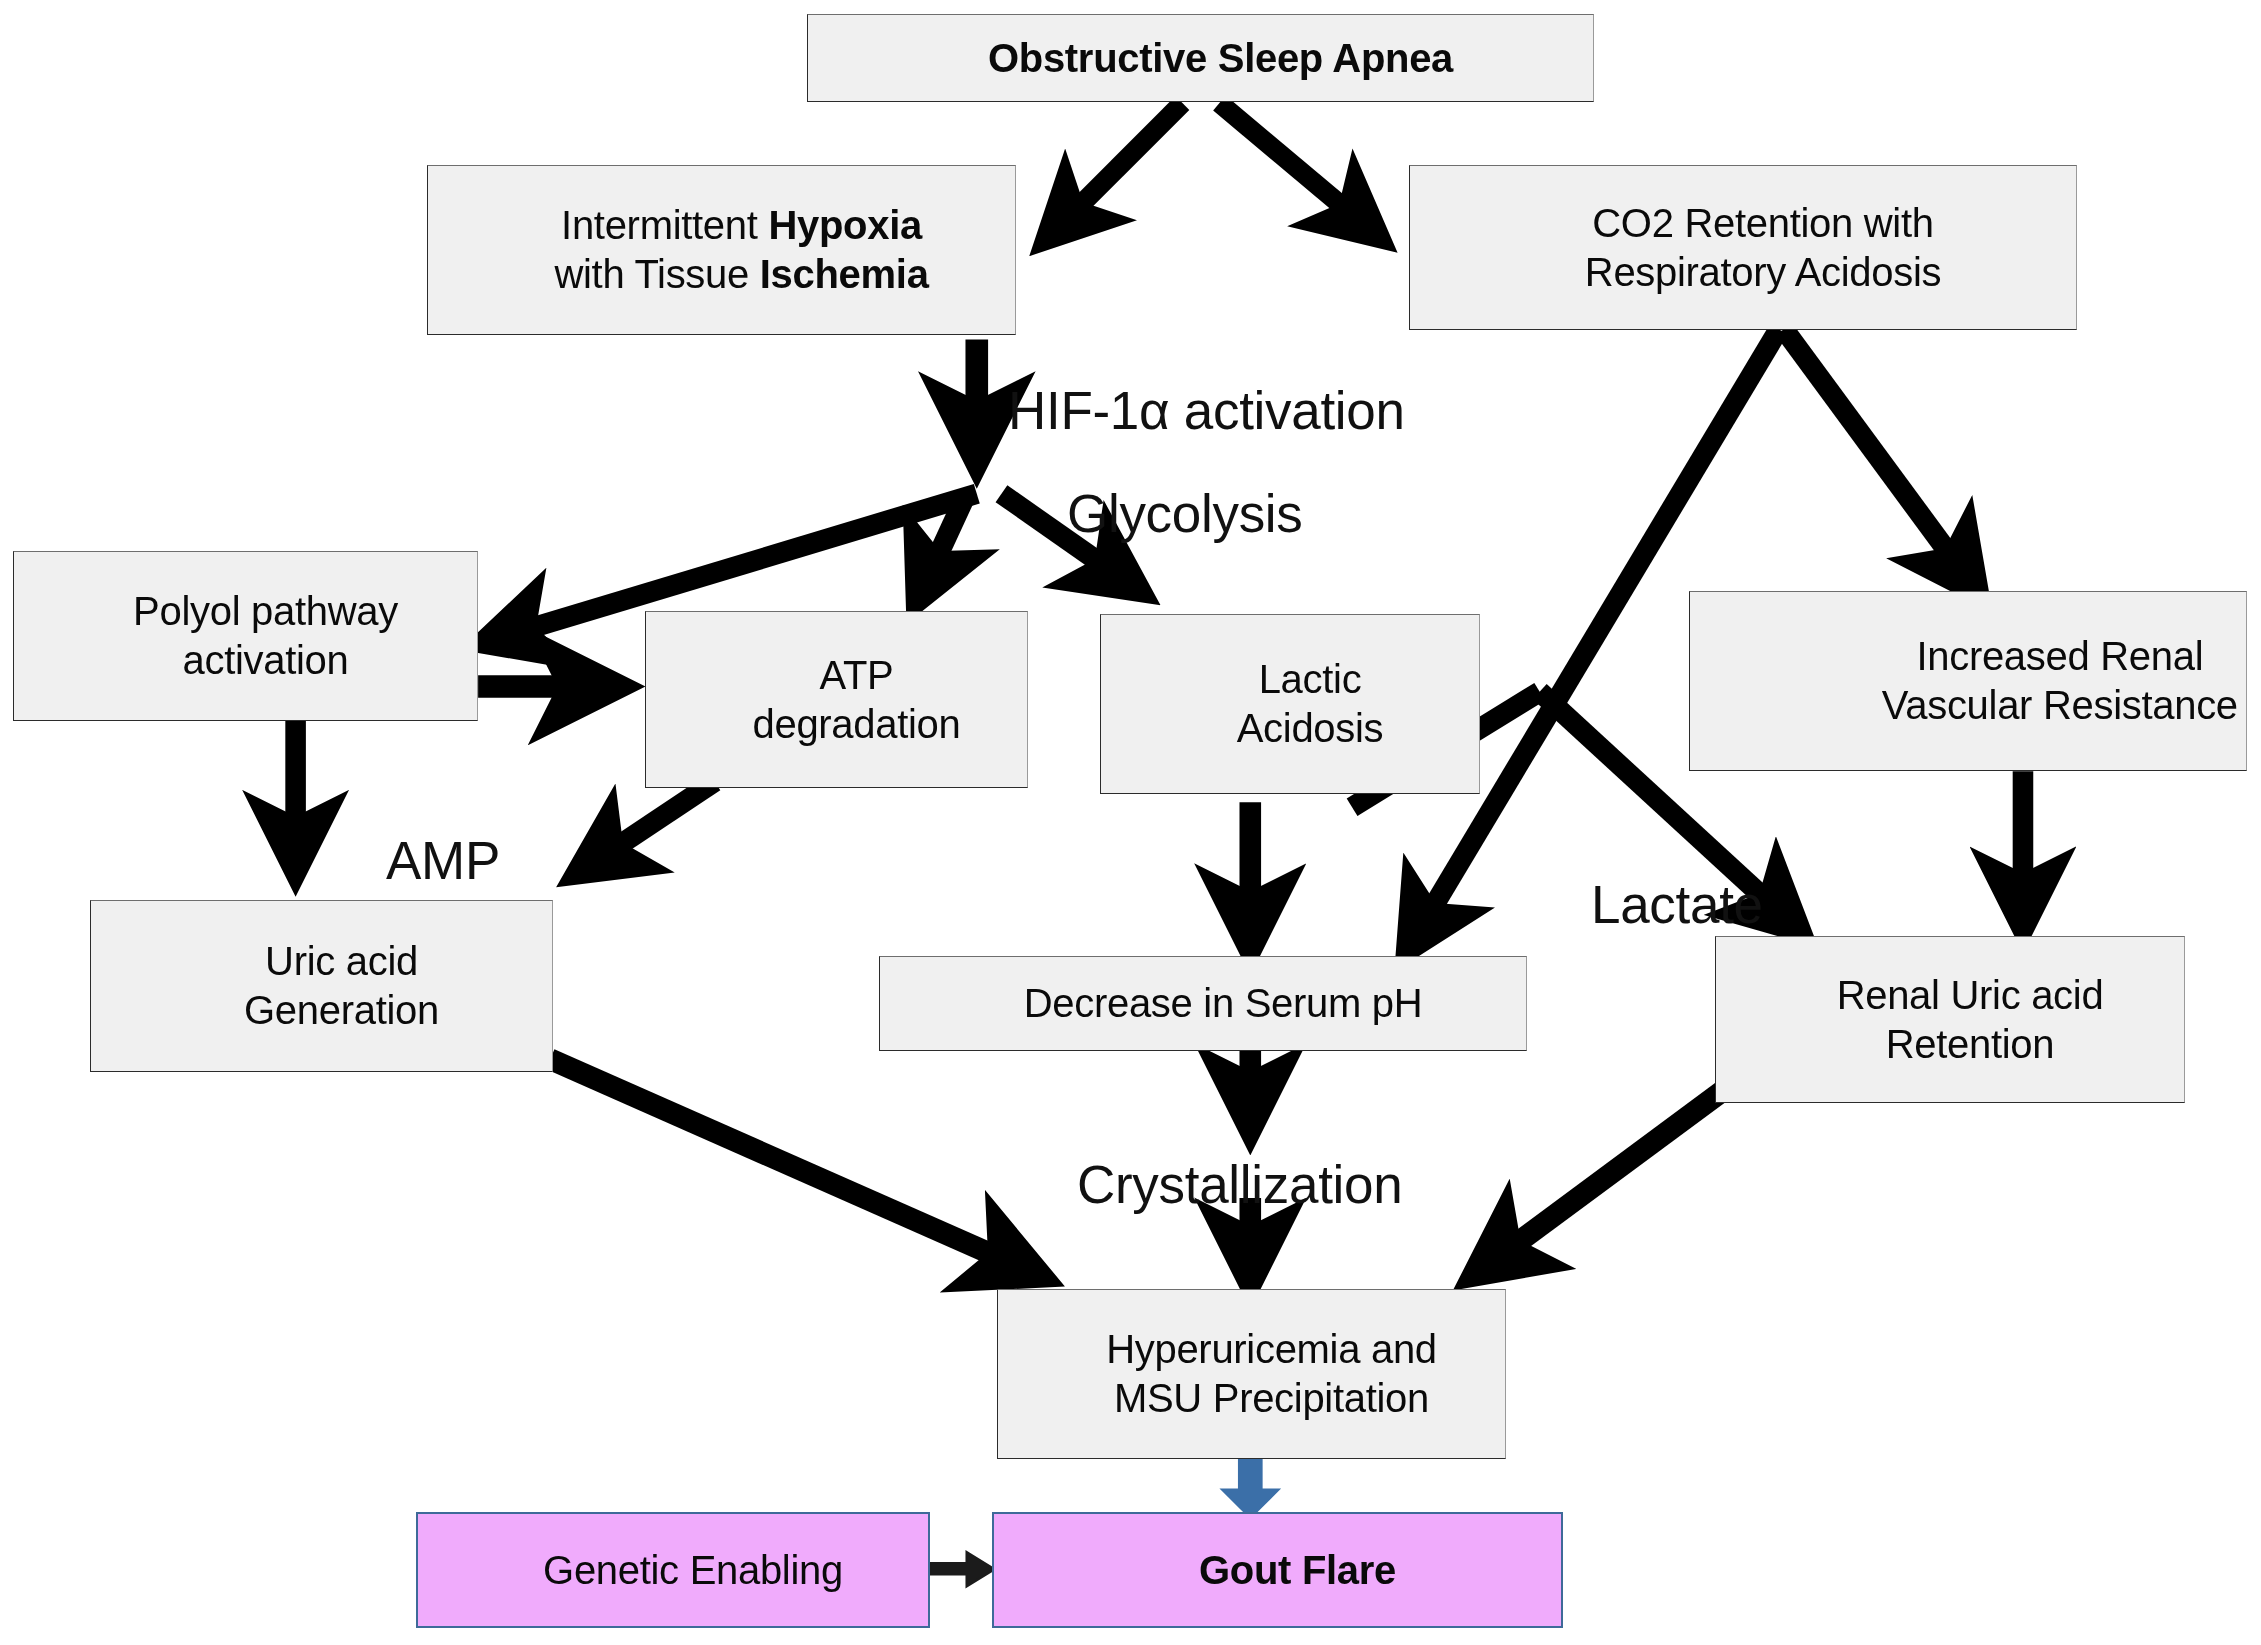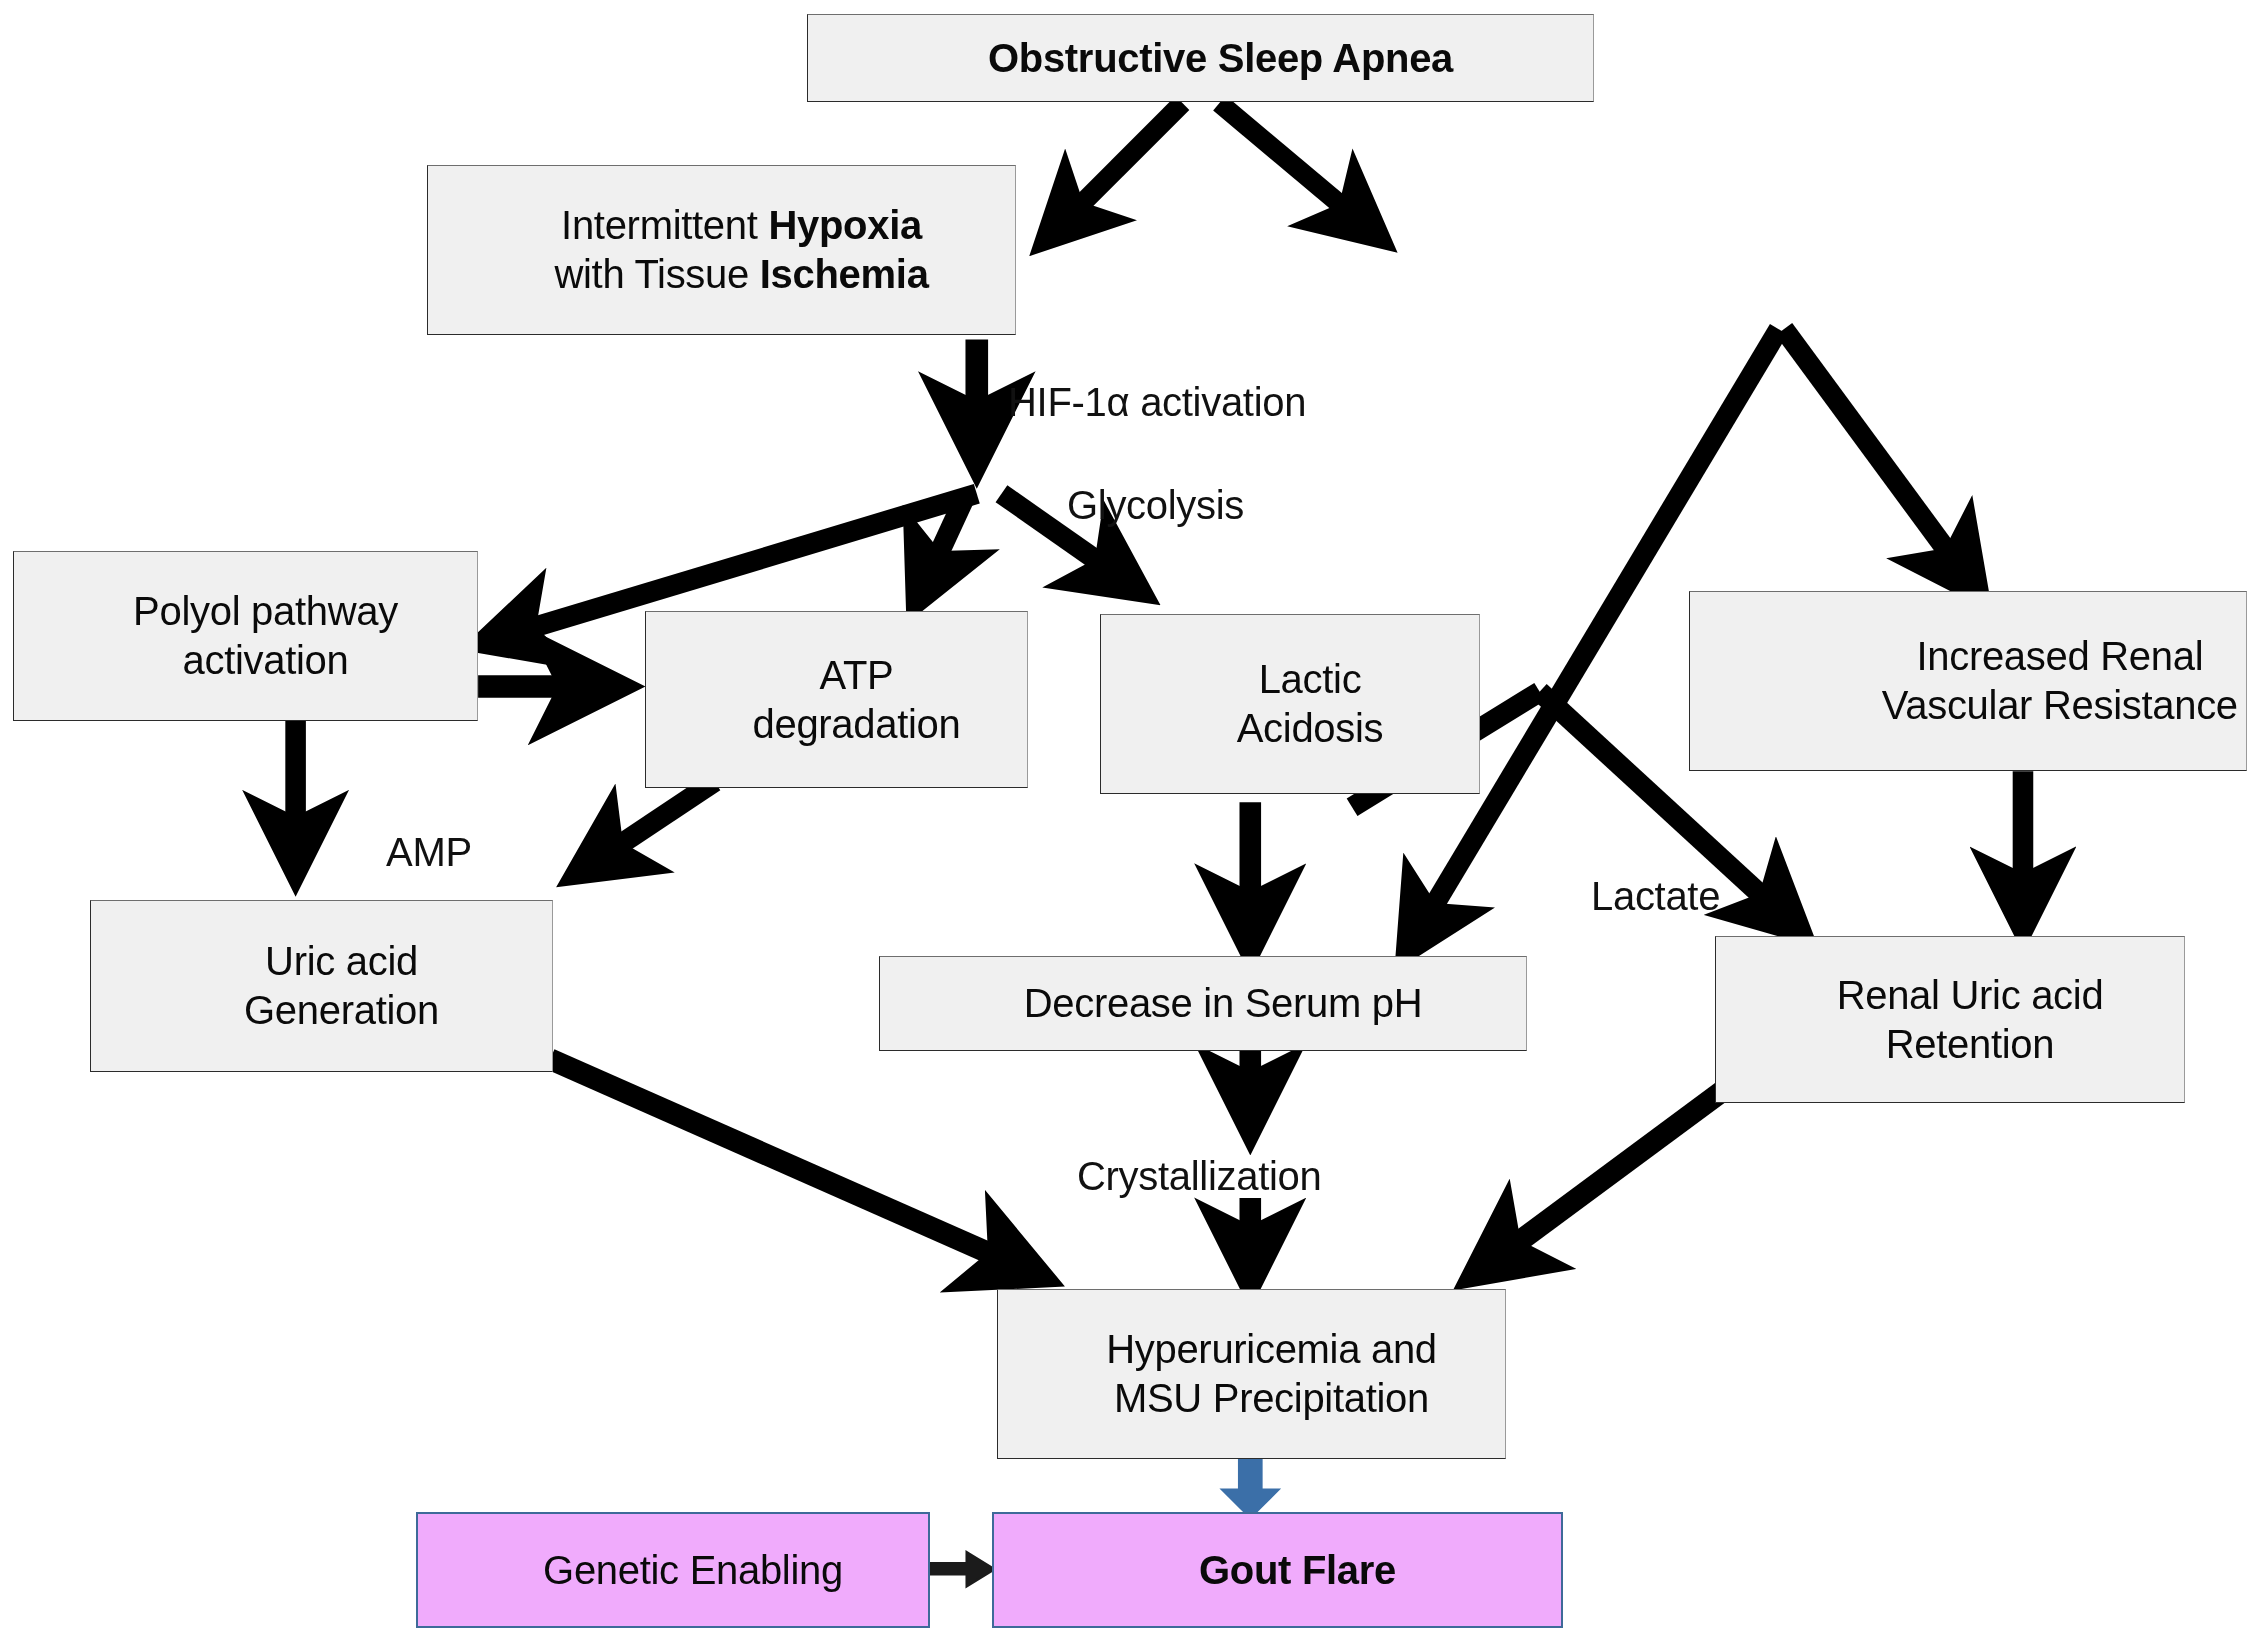--- a/index.html
+++ b/index.html
@@ -46,21 +46,21 @@
     padding-left: 40px;
   }
   .node .txt { padding: 0 8.2px; }
   .node.bold { font-weight: bold; }
   .node.blue {
     background: #f0abfc;
     border: 2.6px solid #3E6A99;
   }
   .edgelabel {
     position: absolute;
-    font-size: 40px;
+    font-size: 53px;
     color: #111111;
     white-space: nowrap;
     z-index: 3;
     letter-spacing: -0.3px;
   }
   b.strong { font-weight: bold; }
 </style>
 </head>
 <body>
 
@@ -156,20 +156,23 @@
   </svg>
 
   <div class="node bold" style="left:807px; top:14.4px; width:787px; height:88px;">
     <span class="txt">Obstructive Sleep Apnea</span>
   </div>
 
   <div class="node" style="left:427px; top:165px; width:589px; height:170px;">
     <span class="txt">Intermittent <b class="strong">Hypoxia</b><br>with Tissue <b class="strong">Ischemia</b></span>
   </div>
 
+  <div class="node" style="left:1409px; top:165px; width:668px; height:165px;">
+    <span class="txt">CO2 Retention with<br>Respiratory Acidosis</span>
+  </div>
 
   <div class="node" style="left:13px; top:551px; width:465px; height:170px;justify-content:center;">
     <span class="txt">Polyol pathway<br>activation</span>
   </div>
 
   <div class="node" style="left:645px; top:611px; width:383px; height:177px;">
     <span class="txt">ATP<br>degradation</span>
   </div>
 
   <div class="node" style="left:1100px; top:614px; width:380px; height:180px;align-items:center;">

